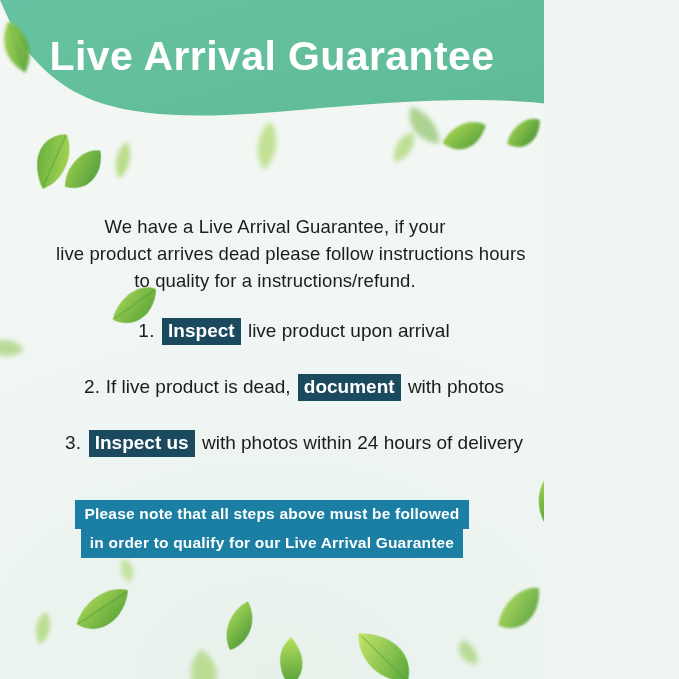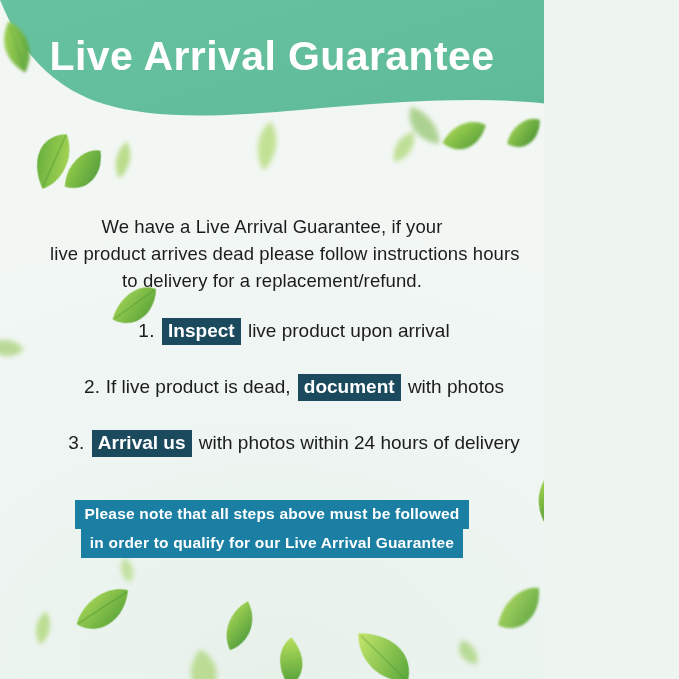--- a/index.html
+++ b/index.html
@@ -34,21 +34,21 @@
     z-index:6;
   }
 
   
   .leaf{position:absolute;z-index:2;pointer-events:none;}
   .leaf svg{display:block;width:100%;height:100%;}
 
   
   .intro{
     position:absolute;
-    left:50px;right:50px;top:213px;
+    left:56px;right:50px;top:213px;
     text-align:center;
     color:#1c1c1c;
     font-size:18.5px;
     line-height:27px;
     letter-spacing:0.1px;
     z-index:5;
   }
   .intro div{white-space:nowrap;}
 
   .steps{
@@ -373,41 +373,41 @@
     <svg viewBox="0 0 18 28">
         <path d="M9 1 C17 9 17 20 9 27 C1 20 1 9 9 1 Z" fill="#9ccf55"></path>
       </svg>
   </div>
 
   <div class="title">Live Arrival Guarantee</div>
 
   <div class="intro">
     <div>We have a Live Arrival Guarantee, if your</div>
     <div>live product arrives dead please follow instructions hours</div>
-    <div>to delivery for a replacement/refund.</div>
+    <div>to quality for a instructions/refund.</div>
   </div>
 
   <div class="steps">
 
     <div class="step">
       <span class="num">1.</span>
       <span class="hl">Inspect</span>
       <span>live product upon arrival</span>
     </div>
 
     <div class="step">
       <span class="num">2.</span>
       <span>If live product is dead,</span>
       <span class="hl">document</span>
       <span>with photos</span>
     </div>
 
     <div class="step">
       <span class="num">3.</span>
-      <span class="hl">Arrival us</span>
+      <span class="hl">Inspect us</span>
       <span>with photos within 24 hours of delivery</span>
     </div>
 
   </div>
 
   <div class="note">
     <div class="note-row">
       <span class="note-line">Please note that all steps above must be followed</span>
     </div>
     <div class="note-row">

